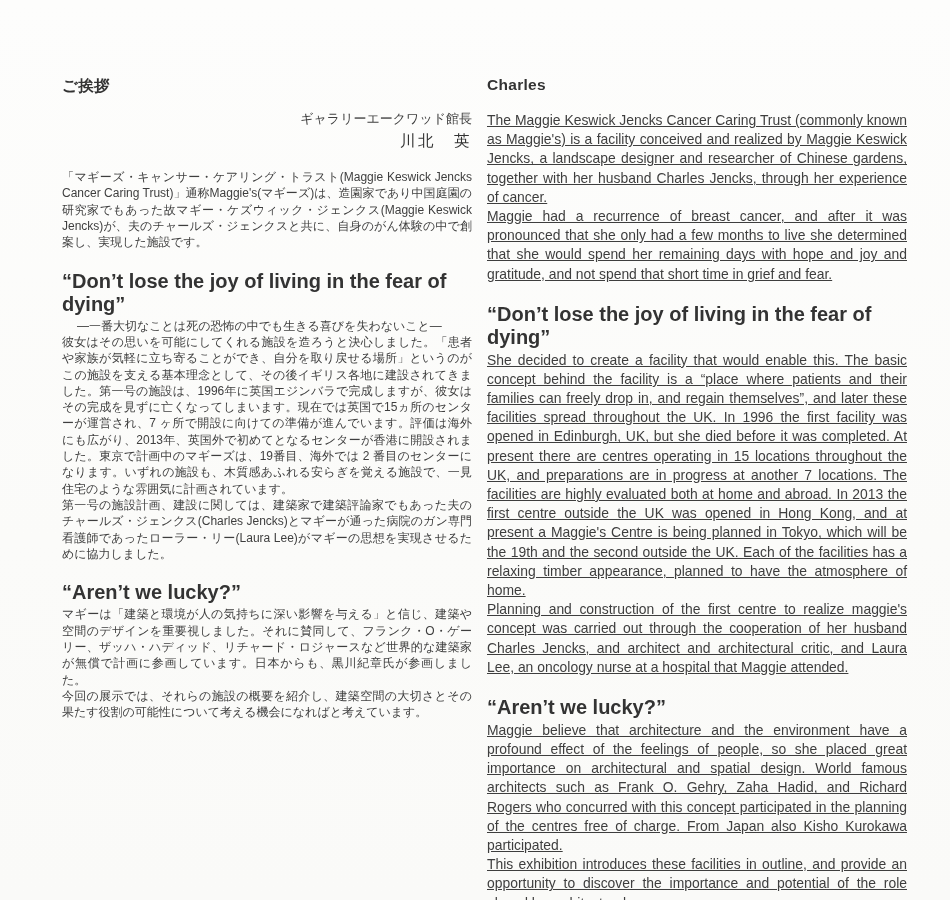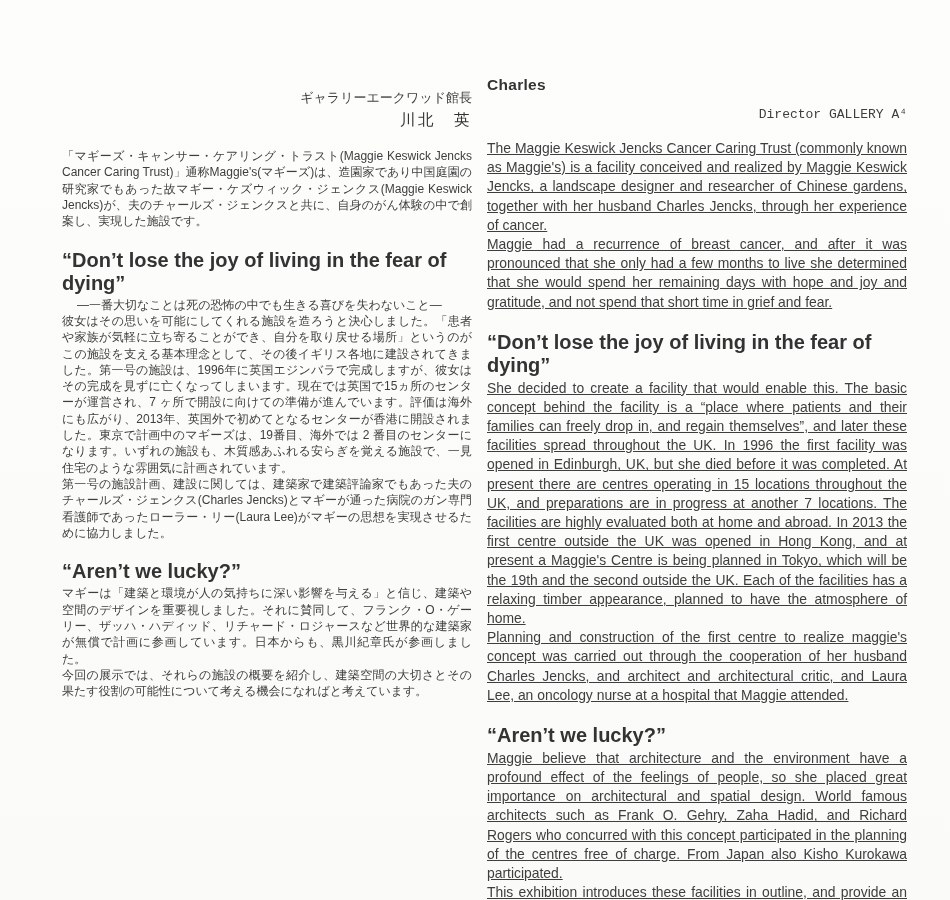--- a/index.html
+++ b/index.html
@@ -67,20 +67,21 @@
     padding-left: 15px;
     text-align: left;
   }
 </style>
 </head>
 <body>
 
 <div class="page">
 
   <div class="col col-left">
+    <h1 class="col-title">ご挨拶</h1>
 
     <div class="byline">
       <div class="byline-title">ギャラリーエークワッド館長</div>
       <div class="byline-name">川北　英</div>
     </div>
 
     <p class="jp">「マギーズ・キャンサー・ケアリング・トラスト(Maggie Keswick Jencks Cancer Caring Trust)」通称Maggie's(マギーズ)は、造園家であり中国庭園の研究家でもあった故マギー・ケズウィック・ジェンクス(Maggie Keswick Jencks)が、夫のチャールズ・ジェンクスと共に、自身のがん体験の中で創案し、実現した施設です。</p>
 
     <h2 class="section-heading">“Don’t lose the joy of living in the fear of dying”</h2>
     <p class="jp sub-line">―一番大切なことは死の恐怖の中でも生きる喜びを失わないこと―</p>
@@ -89,21 +90,20 @@
 
     <h2 class="section-heading">“Aren’t we lucky?”</h2>
     <p class="jp">マギーは「建築と環境が人の気持ちに深い影響を与える」と信じ、建築や空間のデザインを重要視しました。それに賛同して、フランク・O・ゲーリー、ザッハ・ハディッド、リチャード・ロジャースなど世界的な建築家が無償で計画に参画しています。日本からも、黒川紀章氏が参画しました。</p>
     <p class="jp">今回の展示では、それらの施設の概要を紹介し、建築空間の大切さとその果たす役割の可能性について考える機会になればと考えています。</p>
   </div>
 
   <div class="col col-right">
     <h1 class="col-title">Charles</h1>
 
     <div class="byline">
-      <div class="byline-title">Director GALLERY A⁴</div>
     </div>
 
     <p class="en">The Maggie Keswick Jencks Cancer Caring Trust (commonly known as Maggie's) is a facility conceived and realized by Maggie Keswick Jencks, a landscape designer and researcher of Chinese gardens, together with her husband Charles Jencks, through her experience of cancer.</p>
     <p class="en">Maggie had a recurrence of breast cancer, and after it was pronounced that she only had a few months to live she determined that she would spend her remaining days with hope and joy and gratitude, and not spend that short time in grief and fear.</p>
 
     <h2 class="section-heading">“Don’t lose the joy of living in the fear of dying”</h2>
     <p class="en">She decided to create a facility that would enable this. The basic concept behind the facility is a “place where patients and their families can freely drop in, and regain themselves”, and later these facilities spread throughout the UK. In 1996 the first facility was opened in Edinburgh, UK, but she died before it was completed. At present there are centres operating in 15 locations throughout the UK, and preparations are in progress at another 7 locations. The facilities are highly evaluated both at home and abroad. In 2013 the first centre outside the UK was opened in Hong Kong, and at present a Maggie's Centre is being planned in Tokyo, which will be the 19th and the second outside the UK. Each of the facilities has a relaxing timber appearance, planned to have the atmosphere of home.</p>
     <p class="en">Planning and construction of the first centre to realize maggie's concept was carried out through the cooperation of her husband Charles Jencks, and architect and architectural critic, and Laura Lee, an oncology nurse at a hospital that Maggie attended.</p>
 
     <h2 class="section-heading">“Aren’t we lucky?”</h2>

